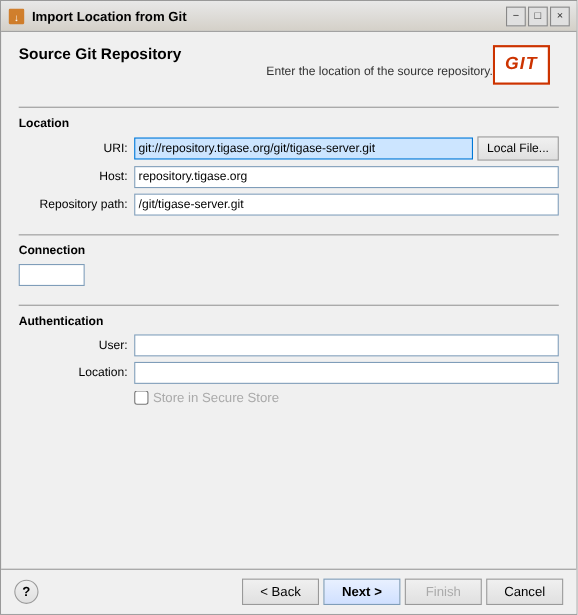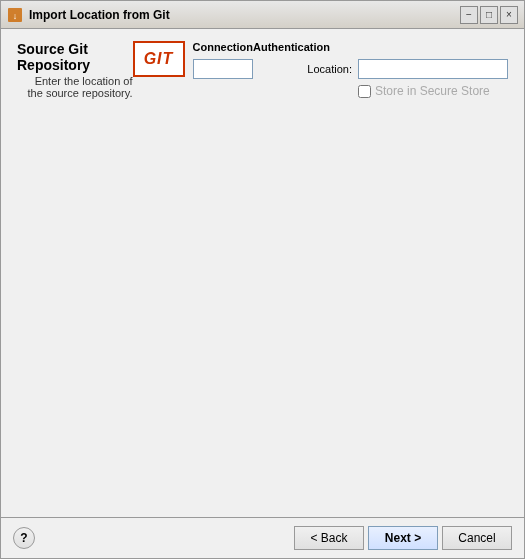--- a/index.html
+++ b/index.html
@@ -57,21 +57,21 @@
       align-items: center;
       justify-content: center;
       font-size: 10px;
       cursor: pointer;
       color: #333;
     }
 
     .content {
       flex: 1;
       display: flex;
-      flex-direction: row;
+      flex-direction: column;
       padding: 12px 16px 0 16px;
       overflow: hidden;
     }
 
     .page-header {
       display: flex;
       align-items: flex-start;
       margin-bottom: 10px;
     }
     .page-header-text {
@@ -276,37 +276,62 @@
         <div class="page-title">Source Git Repository</div>
         <div class="page-subtitle">Enter the location of the source repository.</div>
       </div>
       <div class="git-logo">
         <div class="git-logo-inner">GIT</div>
       </div>
     </div>
 
     <hr class="divider">
 
+    <div class="section-block">
+      <div class="section-label">Location</div>
+
+      <div class="form-group">
+        <span class="form-label">URI:</span>
+        <div class="uri-row">
+          <input type="text" class="uri-input uri-highlighted" value="git://repository.tigase.org/git/tigase-server.git" style="">
+          <button class="local-file-btn">Local File...</button>
+        </div>
+      </div>
+
+      <div class="form-group">
+        <span class="form-label">Host:</span>
+        <input type="text" class="form-input" value="repository.tigase.org" style="">
+      </div>
+
+      <div class="form-group">
+        <span class="form-label">Repository path:</span>
+        <input type="text" class="form-input" value="/git/tigase-server.git" style="">
+      </div>
+    </div>
 
     <hr class="divider">
 
     <div class="section-block">
       <div class="section-label">Connection</div>
 
 
       <div class="form-group">
         <input type="text" class="form-input" style="max-width: 60px;" value="">
       </div>
     </div>
 
     <hr class="divider">
 
     <div class="section-block">
       <div class="section-label">Authentication</div>
 
+      <div class="form-group">
+        <span class="form-label">User:</span>
+        <input type="text" class="form-input" value="" style="">
+      </div>
 
       <div class="form-group">
         <span class="form-label">Location:</span>
         <input type="password" class="form-input" value="" style="">
       </div>
 
       <div class="form-group">
         <span class="form-label"></span>
         <div class="checkbox-row">
           <input type="checkbox" class="form-checkbox" style="">
@@ -315,15 +340,16 @@
       </div>
     </div>
 
   </div>
 
   <div class="bottom-bar">
     <button class="help-btn">?</button>
     <div class="spacer"></div>
     <button class="nav-btn">&lt; Back</button>
     <button class="nav-btn primary">Next &gt;</button>
+    <button class="nav-btn disabled">Finish</button>
     <button class="nav-btn">Cancel</button>
   </div>
 </div>
 
 </body></html>

